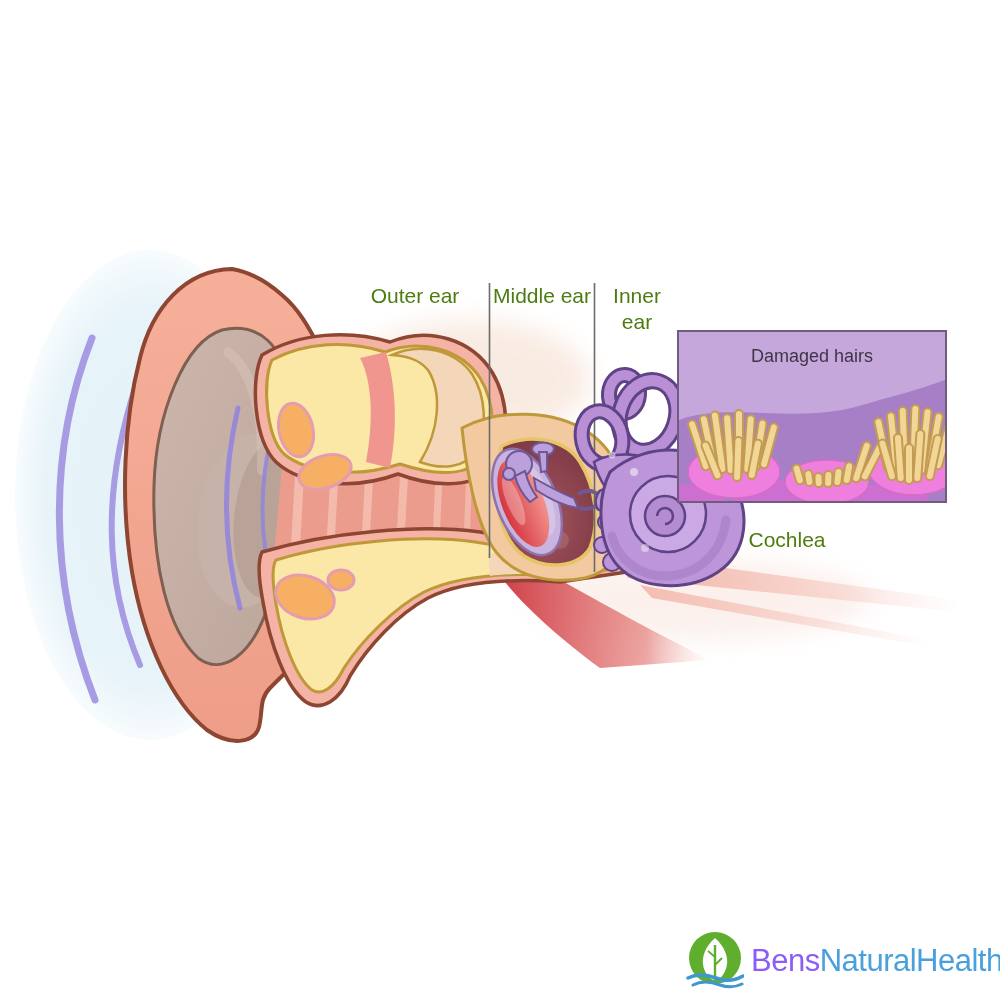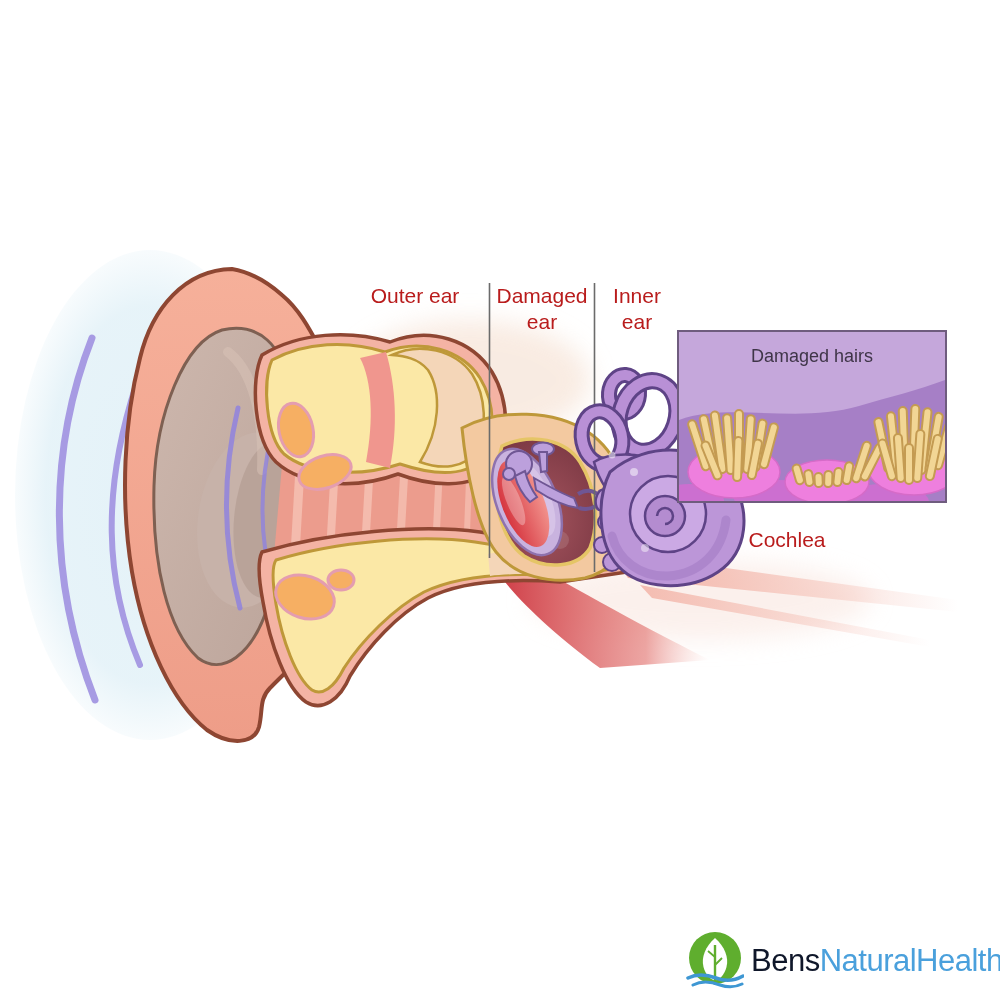--- a/index.html
+++ b/index.html
@@ -1,27 +1,27 @@
 <!DOCTYPE html>
 <html><head>
 <meta charset="utf-8">
 <style>
   html,body{margin:0;padding:0;background:#fff;}
   .stage{position:relative;width:1000px;height:1000px;background:#ffffff;overflow:hidden;
          font-family:"Liberation Sans",sans-serif;}
   .stage svg.art{position:absolute;left:0;top:0;}
-  .lbl{position:absolute;color:#b91c1c;font-size:21px;line-height:1.22;text-align:center;}
+  .lbl{position:absolute;color:#4d7c0f;font-size:21px;line-height:1.22;text-align:center;}
   .inset{position:absolute;left:677px;top:330px;width:270px;height:173px;box-sizing:border-box;
          border:2px solid #6f5c7e;background:#c5a7db;}
   .inset .inset-title{position:absolute;left:0;top:14px;width:100%;text-align:center;
          color:#3f3548;font-size:18px;z-index:2;}
   .inset svg{position:absolute;left:0;top:0;z-index:1;}
   .logo{position:absolute;left:686px;top:930px;height:62px;display:flex;align-items:center;gap:7px;}
   .logo .word{font-size:31px;letter-spacing:-0.5px;white-space:nowrap;}
-  .logo .w1{color:#0f172a;}
+  .logo .w1{color:#8b5cf6;}
   .logo .w2{color:#4aa0dc;}
 </style>
 </head>
 <body>
 
 <div class="stage">
 
   <svg class="art" width="1000" height="1000" viewBox="0 0 1000 1000">
     <defs>
       <radialGradient id="haloG" cx="50%" cy="50%" r="55%">
@@ -189,21 +189,21 @@
         <circle cx="665" cy="516" r="20" fill="#b48cd0" stroke="#5e4386" stroke-width="2.5"></circle>
         <path d="M 657,516 a 8,8 0 1 1 8,8" fill="none" stroke="#5e4386" stroke-width="2.5"></path>
         <circle cx="634" cy="472" r="4" fill="#ffffff" opacity="0.5"></circle>
         <circle cx="700" cy="482" r="3" fill="#ffffff" opacity="0.5"></circle>
         <circle cx="645" cy="548" r="4" fill="#ffffff" opacity="0.45"></circle>
       </g>
     </g>
   </svg>
 
   <div class="lbl" style="left:330px;top:283px;width:170px;">Outer ear</div>
-  <div class="lbl" style="left:492px;top:283px;width:100px;">Damaged ear</div>
+  <div class="lbl" style="left:492px;top:283px;width:100px;">Middle ear</div>
   <div class="lbl" style="left:598px;top:283px;width:78px;">Inner ear</div>
   <div class="lbl" style="left:712px;top:527px;width:150px;">Cochlea</div>
 
   <div class="inset">
     <div class="inset-title">Damaged hairs</div>
     <svg width="266" height="169" viewBox="0 0 266 169">
       <rect x="0" y="0" width="266" height="169" fill="#c5a7db"></rect>
       <path d="M 0,88 C 50,70 120,92 180,74 C 210,65 240,58 266,48 L 266,169 L 0,169 Z" fill="#a67fc6"></path>
       <g fill="#d96ad4" opacity="0.75">
         <ellipse cx="100" cy="166" rx="45" ry="18"></ellipse>

